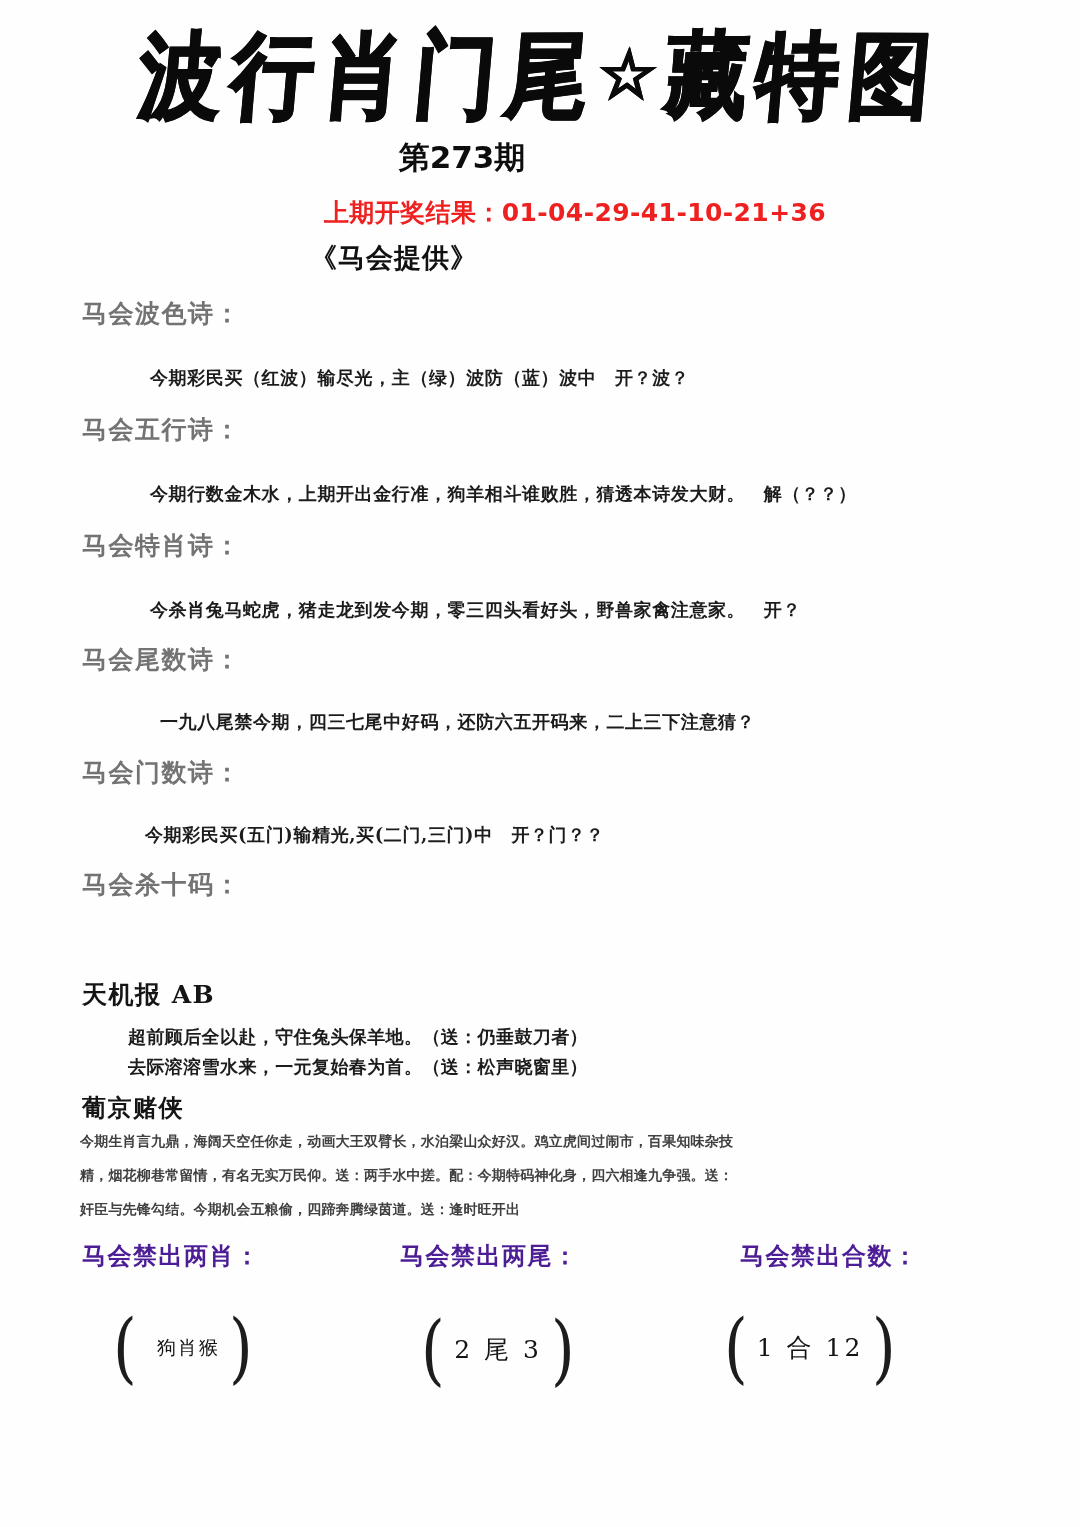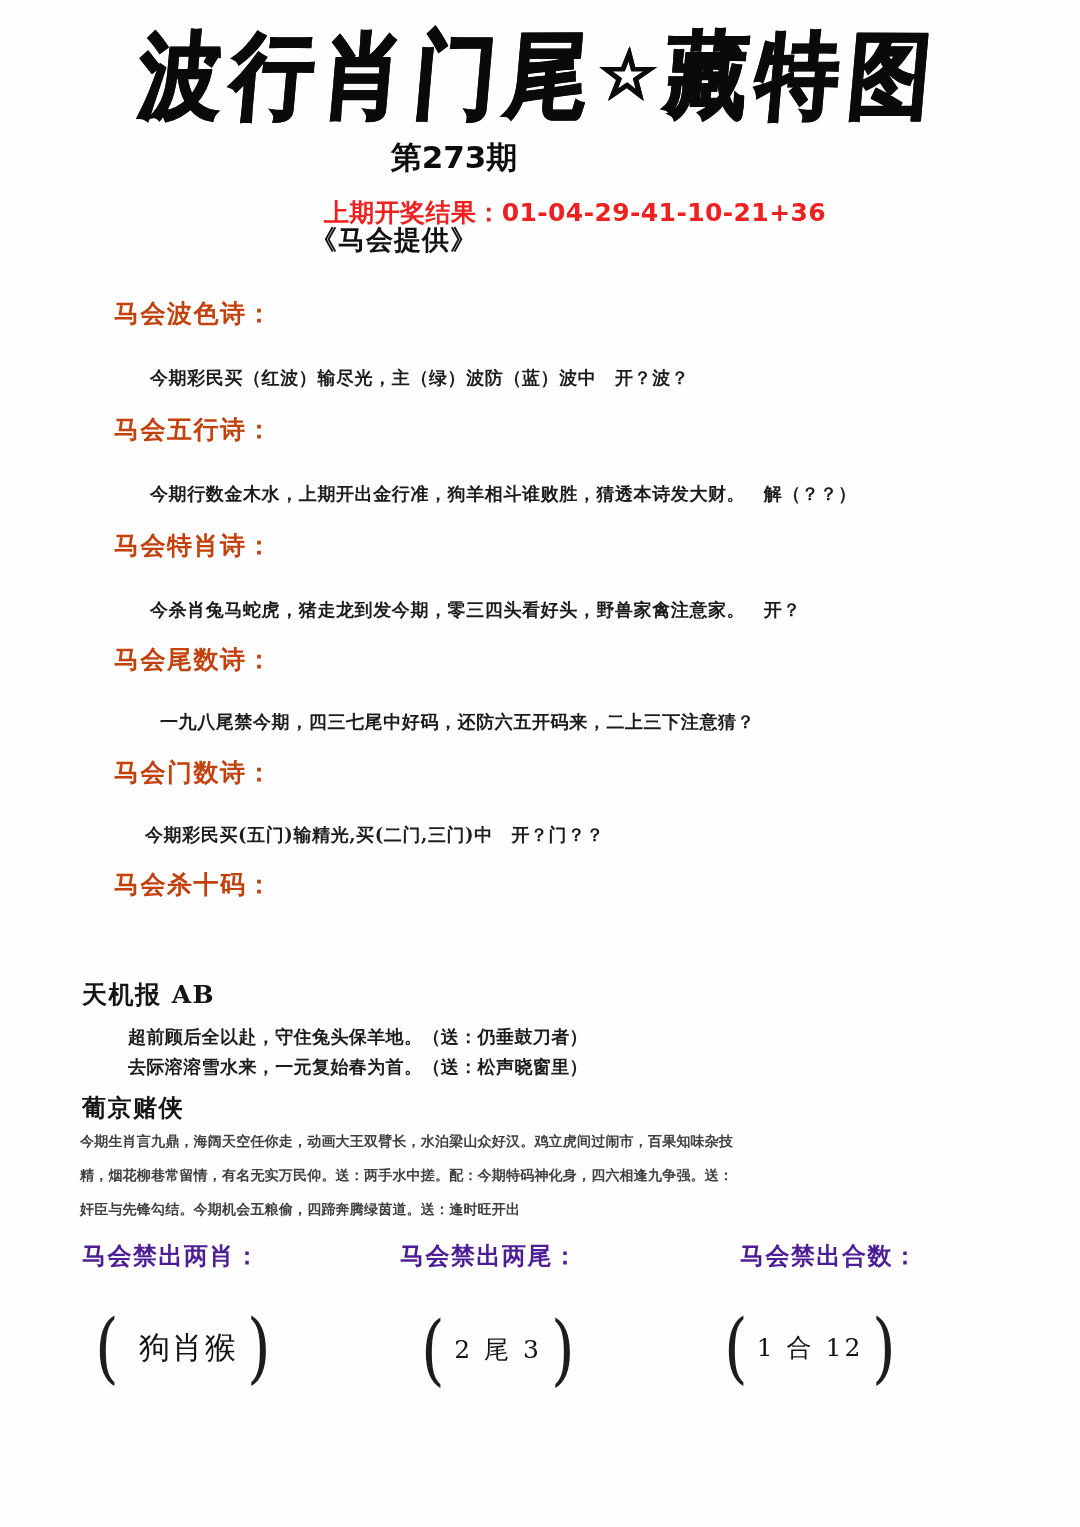--- a/index.html
+++ b/index.html
@@ -47,21 +47,21 @@
   .masthead-char.star {
     font-size: 64px;
     -webkit-text-stroke: 1px #0a0a0a;
     text-shadow: 0.6px 0 0 #0a0a0a, -0.6px 0 0 #0a0a0a;
     transform: skewX(-4deg) scaleY(1.0);
   }
 
   .issue {
     position: absolute;
     top: 137px;
-    left: 0;
+    left: 8px;
     width: 908px;
     text-align: center;
     font-size: 31px;
     font-weight: 700;
     color: #0d0d0d;
     font-family: "DejaVu Sans", "Liberation Sans", sans-serif;
     letter-spacing: 0px;
   }
 
   .draw-result {
@@ -74,38 +74,37 @@
     box-sizing: border-box;
     font-size: 25px;
     font-weight: 700;
     color: #ef2020;
     font-family: "DejaVu Sans", "Liberation Sans", sans-serif;
     letter-spacing: 0.4px;
   }
 
   .source-title {
     position: absolute;
-    top: 222px;
+    top: 240px;
     left: 310px;
     font-size: 27px;
     font-weight: 700;
     color: #111;
     letter-spacing: 1px;
   }
 
   
   .sec-label {
     position: absolute;
     left: 82px;
     font-size: 25px;
     font-weight: 700;
-    color: #c2410c;
+    color: #737373;
     letter-spacing: 1.5px;
     white-space: nowrap;
-    margin-left: 32px;
   }
   .sec-verse {
     position: absolute;
     left: 150px;
     font-size: 18px;
     font-weight: 700;
     color: #1c1c1c;
     letter-spacing: 0.6px;
     white-space: nowrap;
   }
@@ -215,21 +214,21 @@
     display: inline-block;
   }
   .answer .val {
     font-size: 26px;
     font-weight: 400;
     color: #141414;
     letter-spacing: 3px;
     padding: 0 6px;
     white-space: nowrap;
   }
-  .a1 .val { font-size: 31px; letter-spacing: 2px; margin-left: 11px; }
+  .a1 .val { font-size: 19px; letter-spacing: 2px; margin-left: 11px; }
   .a2 .val { font-size: 25px; letter-spacing: 3px; }
   .a3 .val { font-size: 25px; letter-spacing: 3px; }
 </style>
 </head>
 <body>
 
 <div class="page">
 
   <div class="masthead">
     <span class="masthead-char">波</span>

